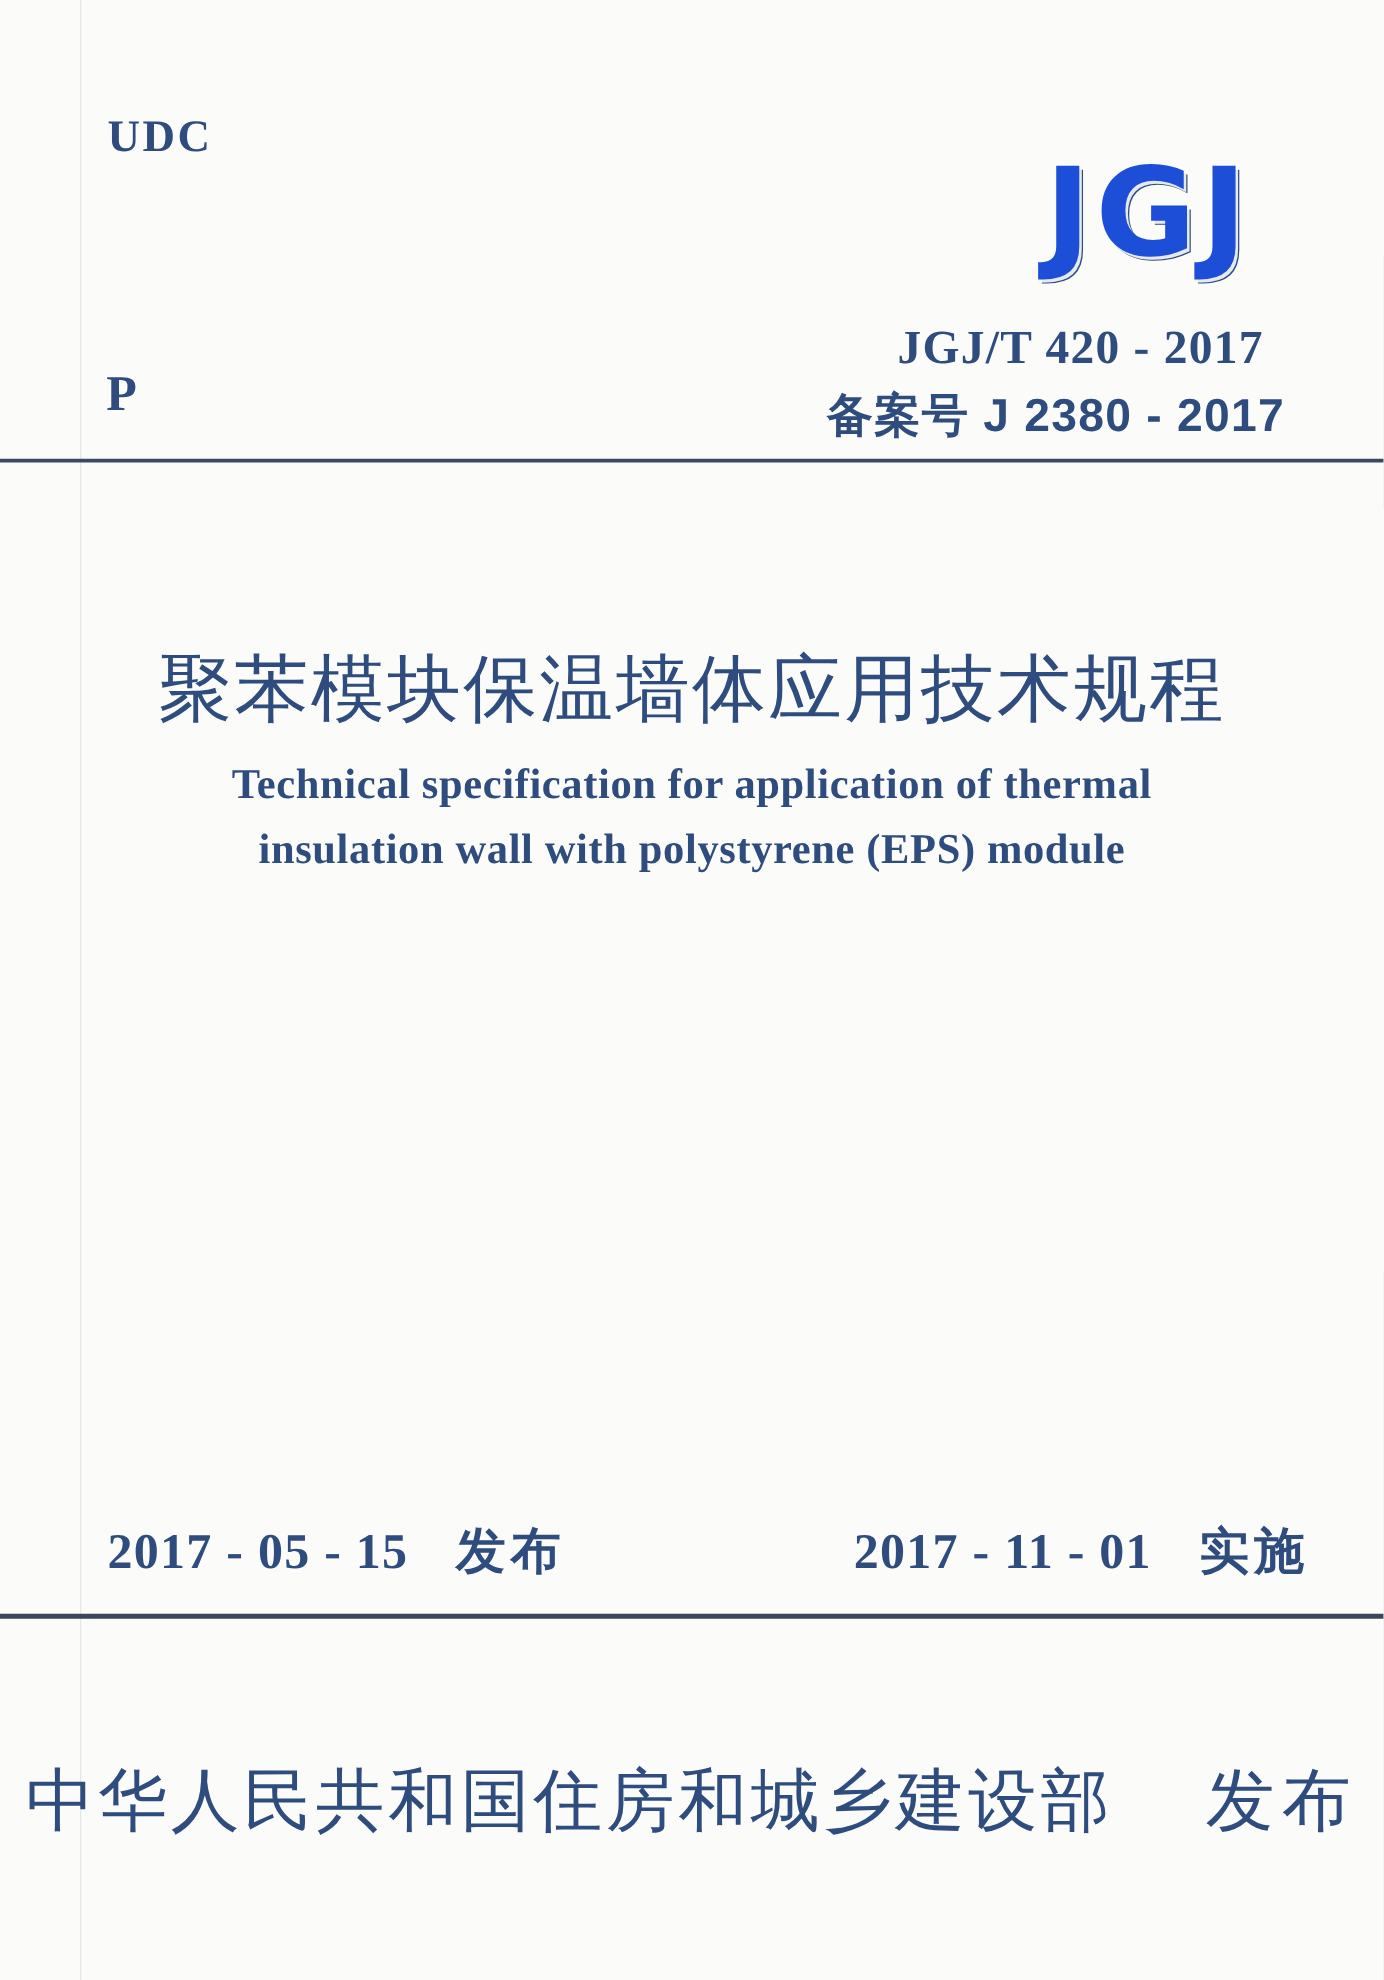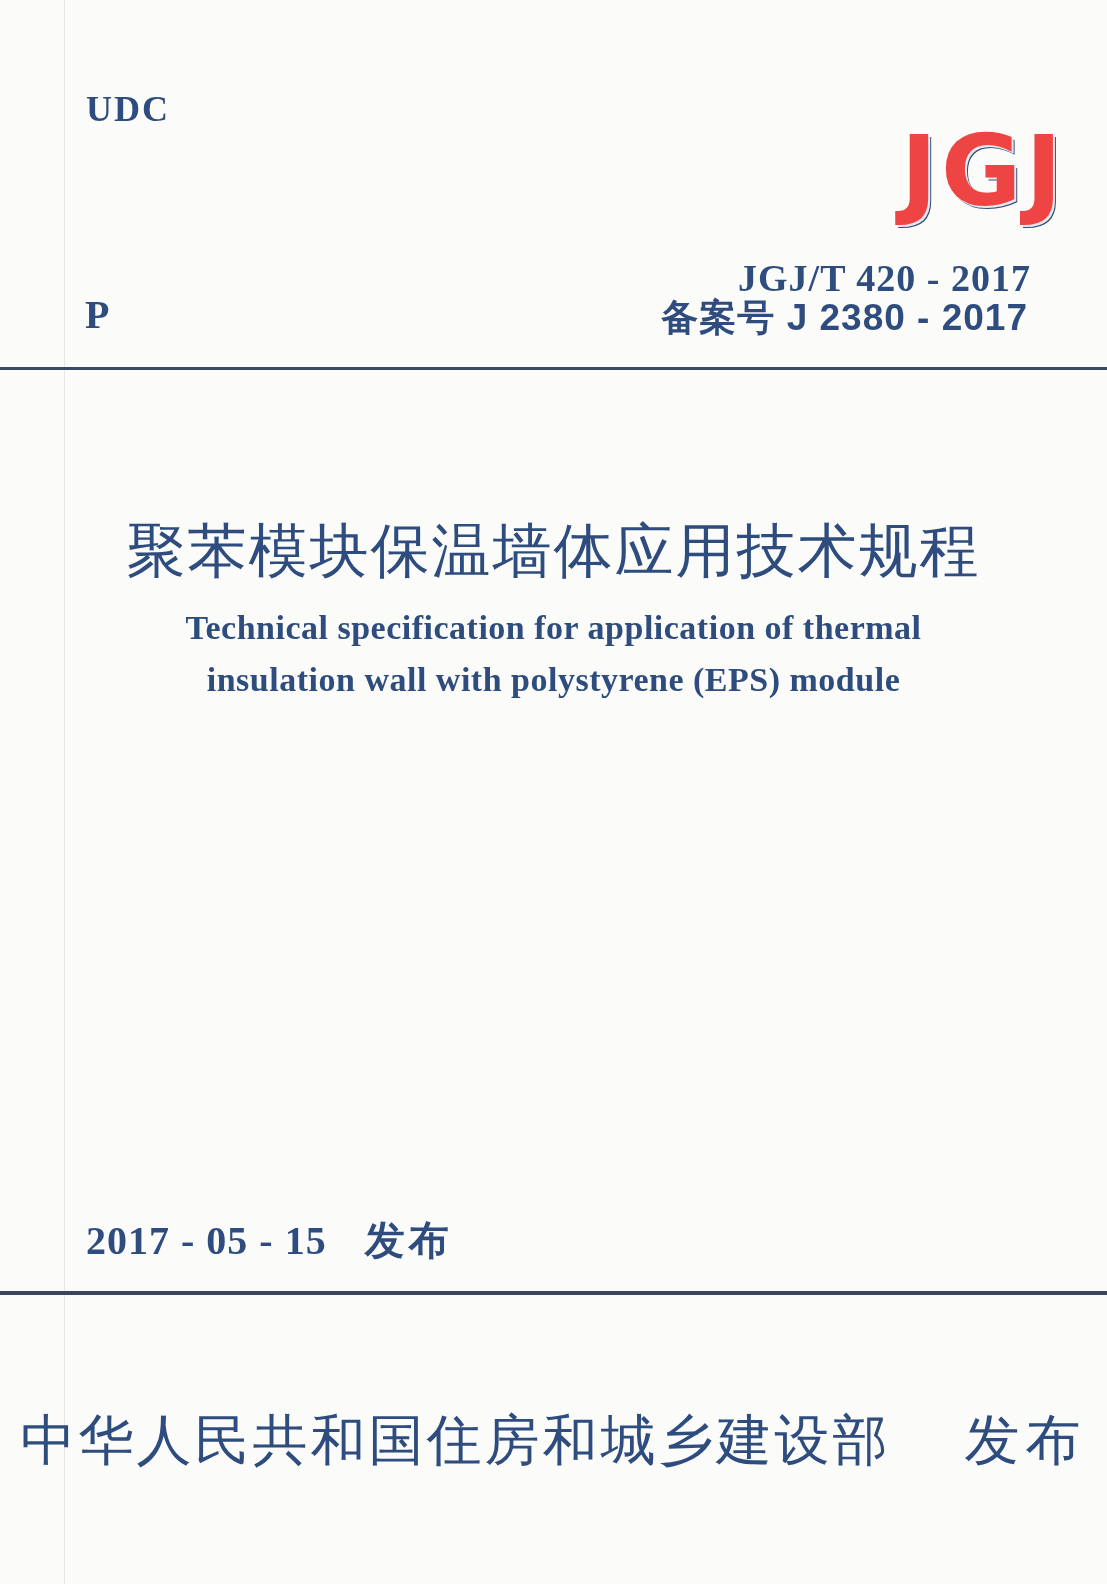--- a/index.html
+++ b/index.html
@@ -47,37 +47,37 @@
     position: absolute;
     left: 836px;
     top: 116px;
     width: 230px;
     height: 110px;
     font-family: "DejaVu Sans", sans-serif;
     font-size: 98px;
     line-height: 110px;
     font-weight: 800;
     letter-spacing: 4px;
-    text-align: right;
-    color: #ef4444;
+    text-align: left;
+    color: #1d4ed8;
     text-shadow: 2px 2px 0 rgba(251,252,250,0.9), 3px 3px 0 #2e4d7e;
   }
   .std-no {
     position: absolute;
-    right: 76px;
+    right: 96px;
     top: 256px;
     font-size: 38px;
     font-weight: bold;
     letter-spacing: 1px;
     text-align: right;
   }
   .record-no {
     position: absolute;
     right: 79px;
-    top: 293px;
+    top: 308px;
     font-size: 37px;
     font-weight: bold;
     letter-spacing: 1px;
     font-family: "Liberation Sans", "Liberation Serif", sans-serif;
   }
   .class-code {
     position: absolute;
     left: 85px;
     top: 291px;
     font-size: 40px;
@@ -183,20 +183,24 @@
 
   <div class="sub-en line1">Technical specification for application of thermal</div>
 
   <div class="sub-en line2">insulation wall with polystyrene (EPS) module</div>
 
   <div class="date-group issue">
     <span class="date">2017 - 05 - 15</span>
     <span class="action">发布</span>
   </div>
 
+  <div class="date-group implement">
+    <span class="date">2017 - 11 - 01</span>
+    <span class="action">实施</span>
+  </div>
 
   <div class="rule-bottom"></div>
 
   <div class="publisher-row">
     <span>中华人民共和国住房和城乡建设部</span>
     <span class="action">发布</span>
   </div>
 
 </div>
 

